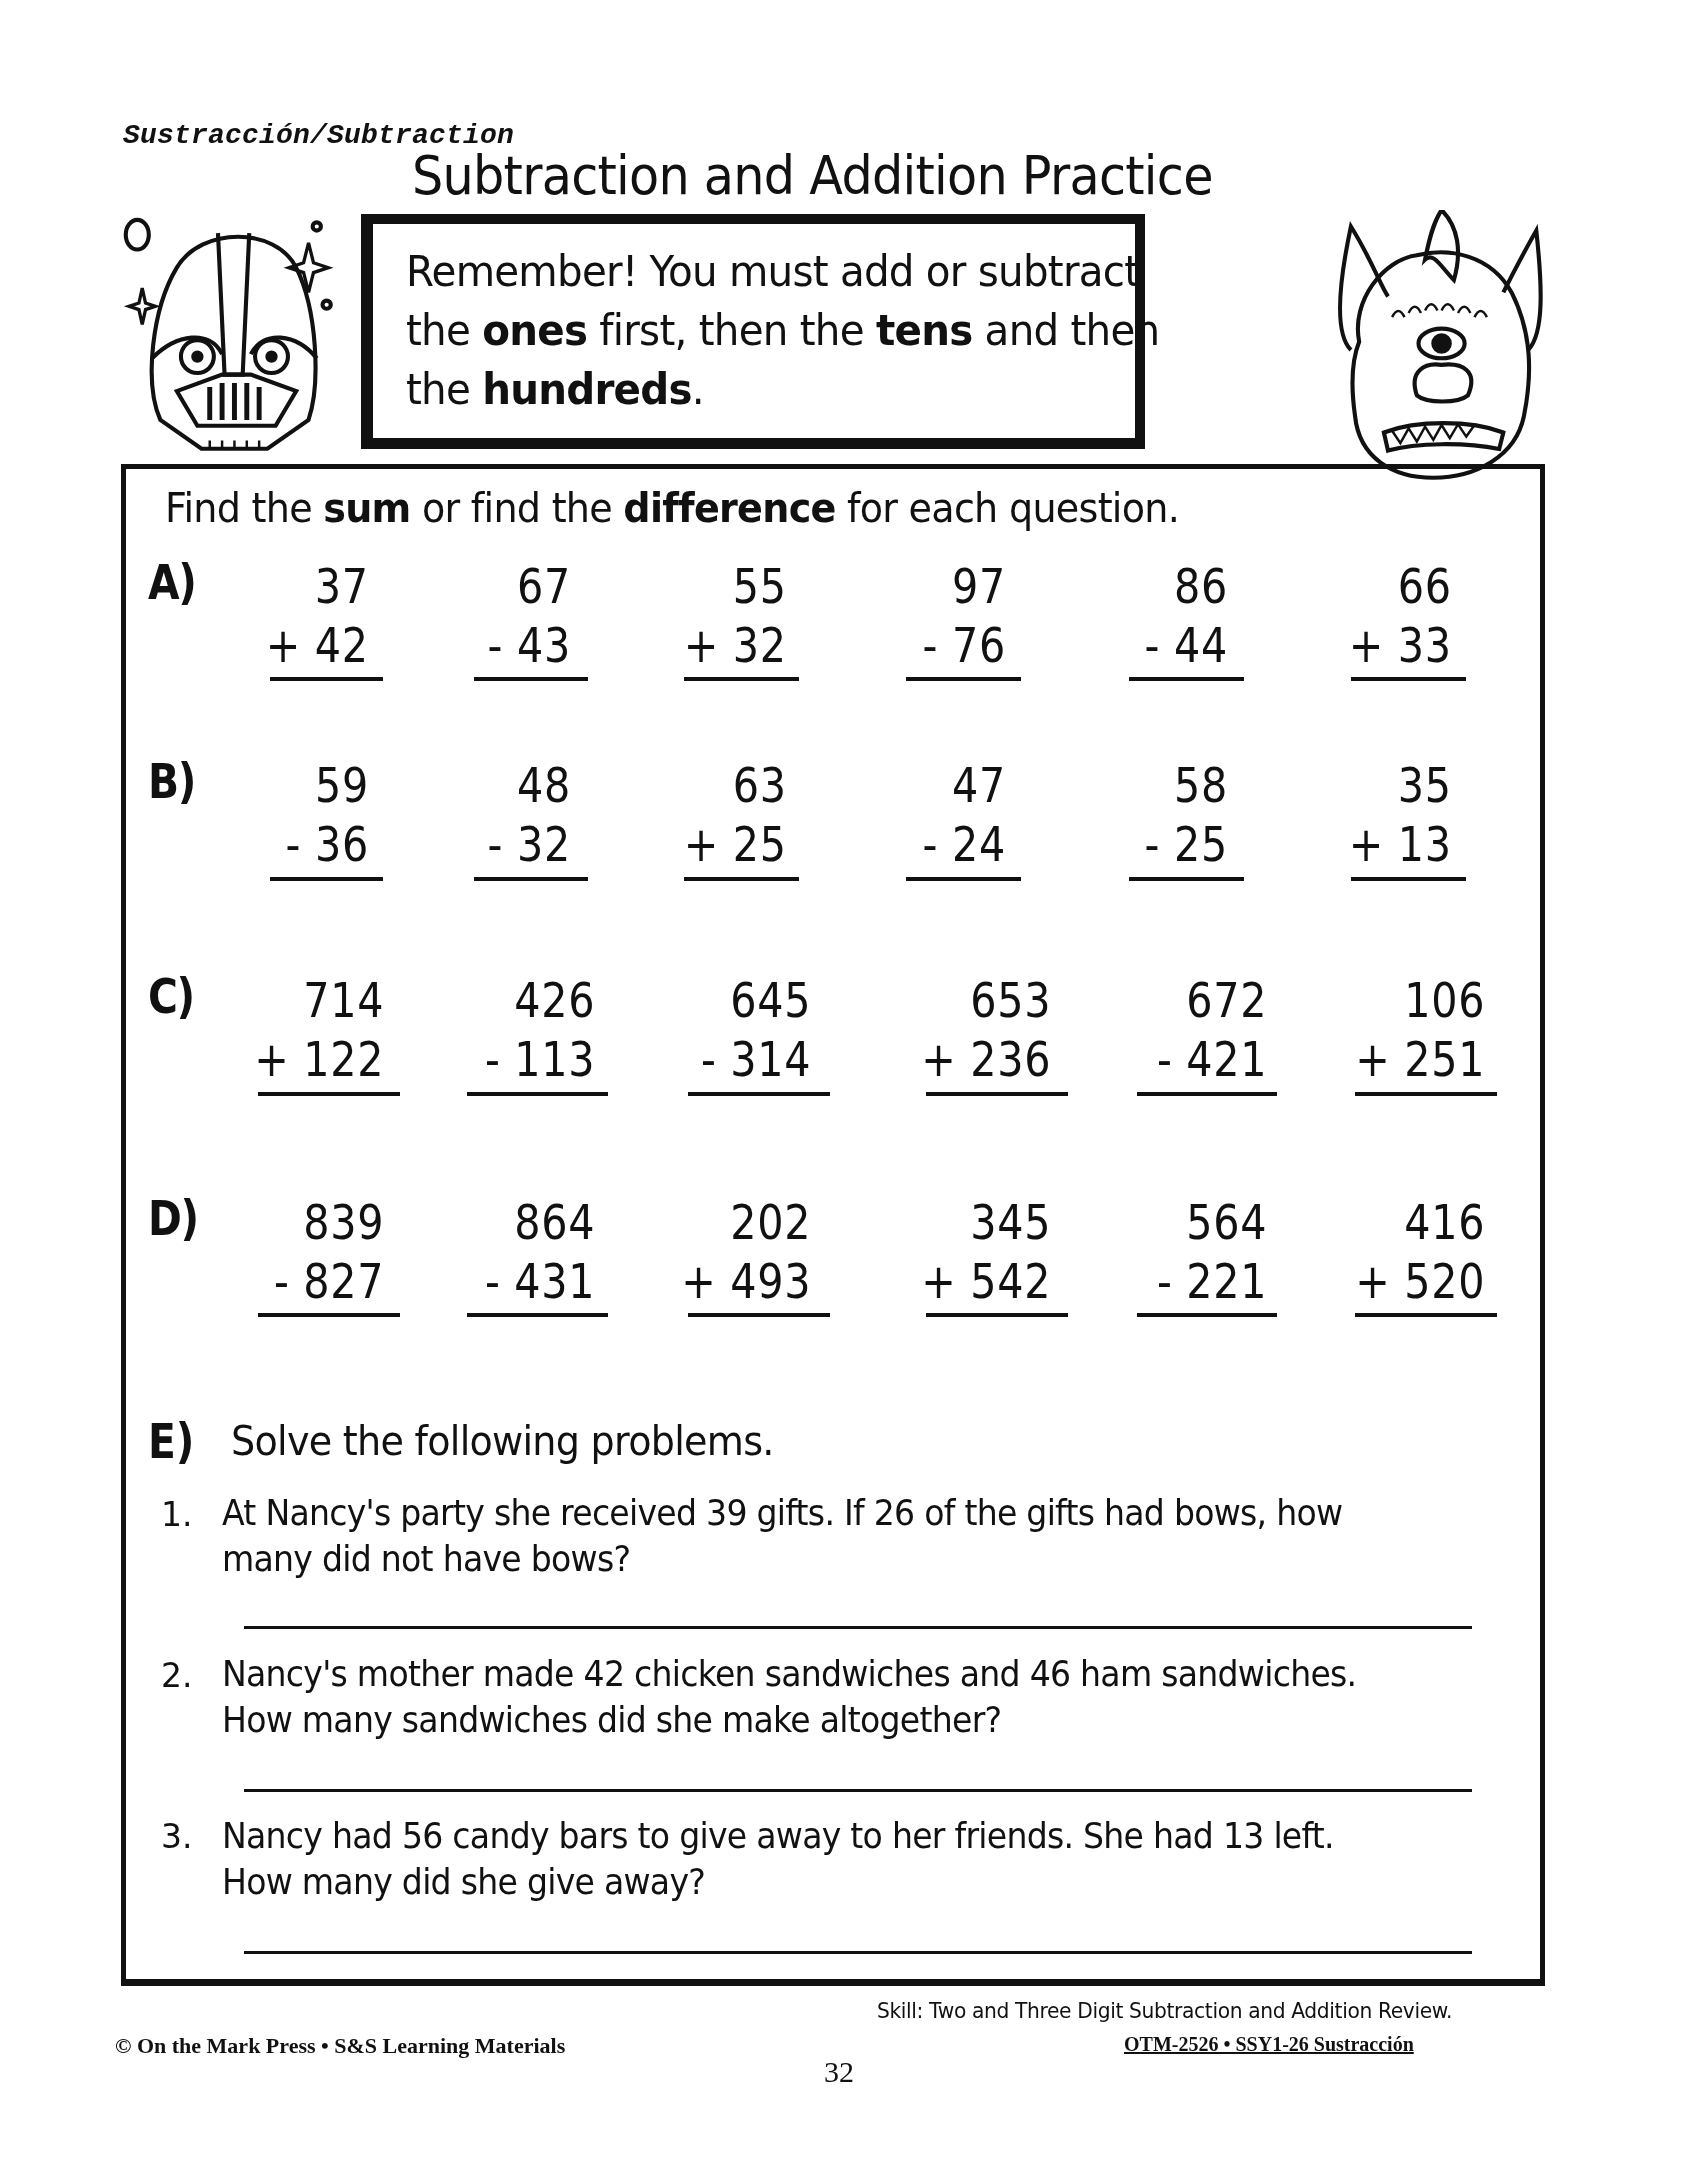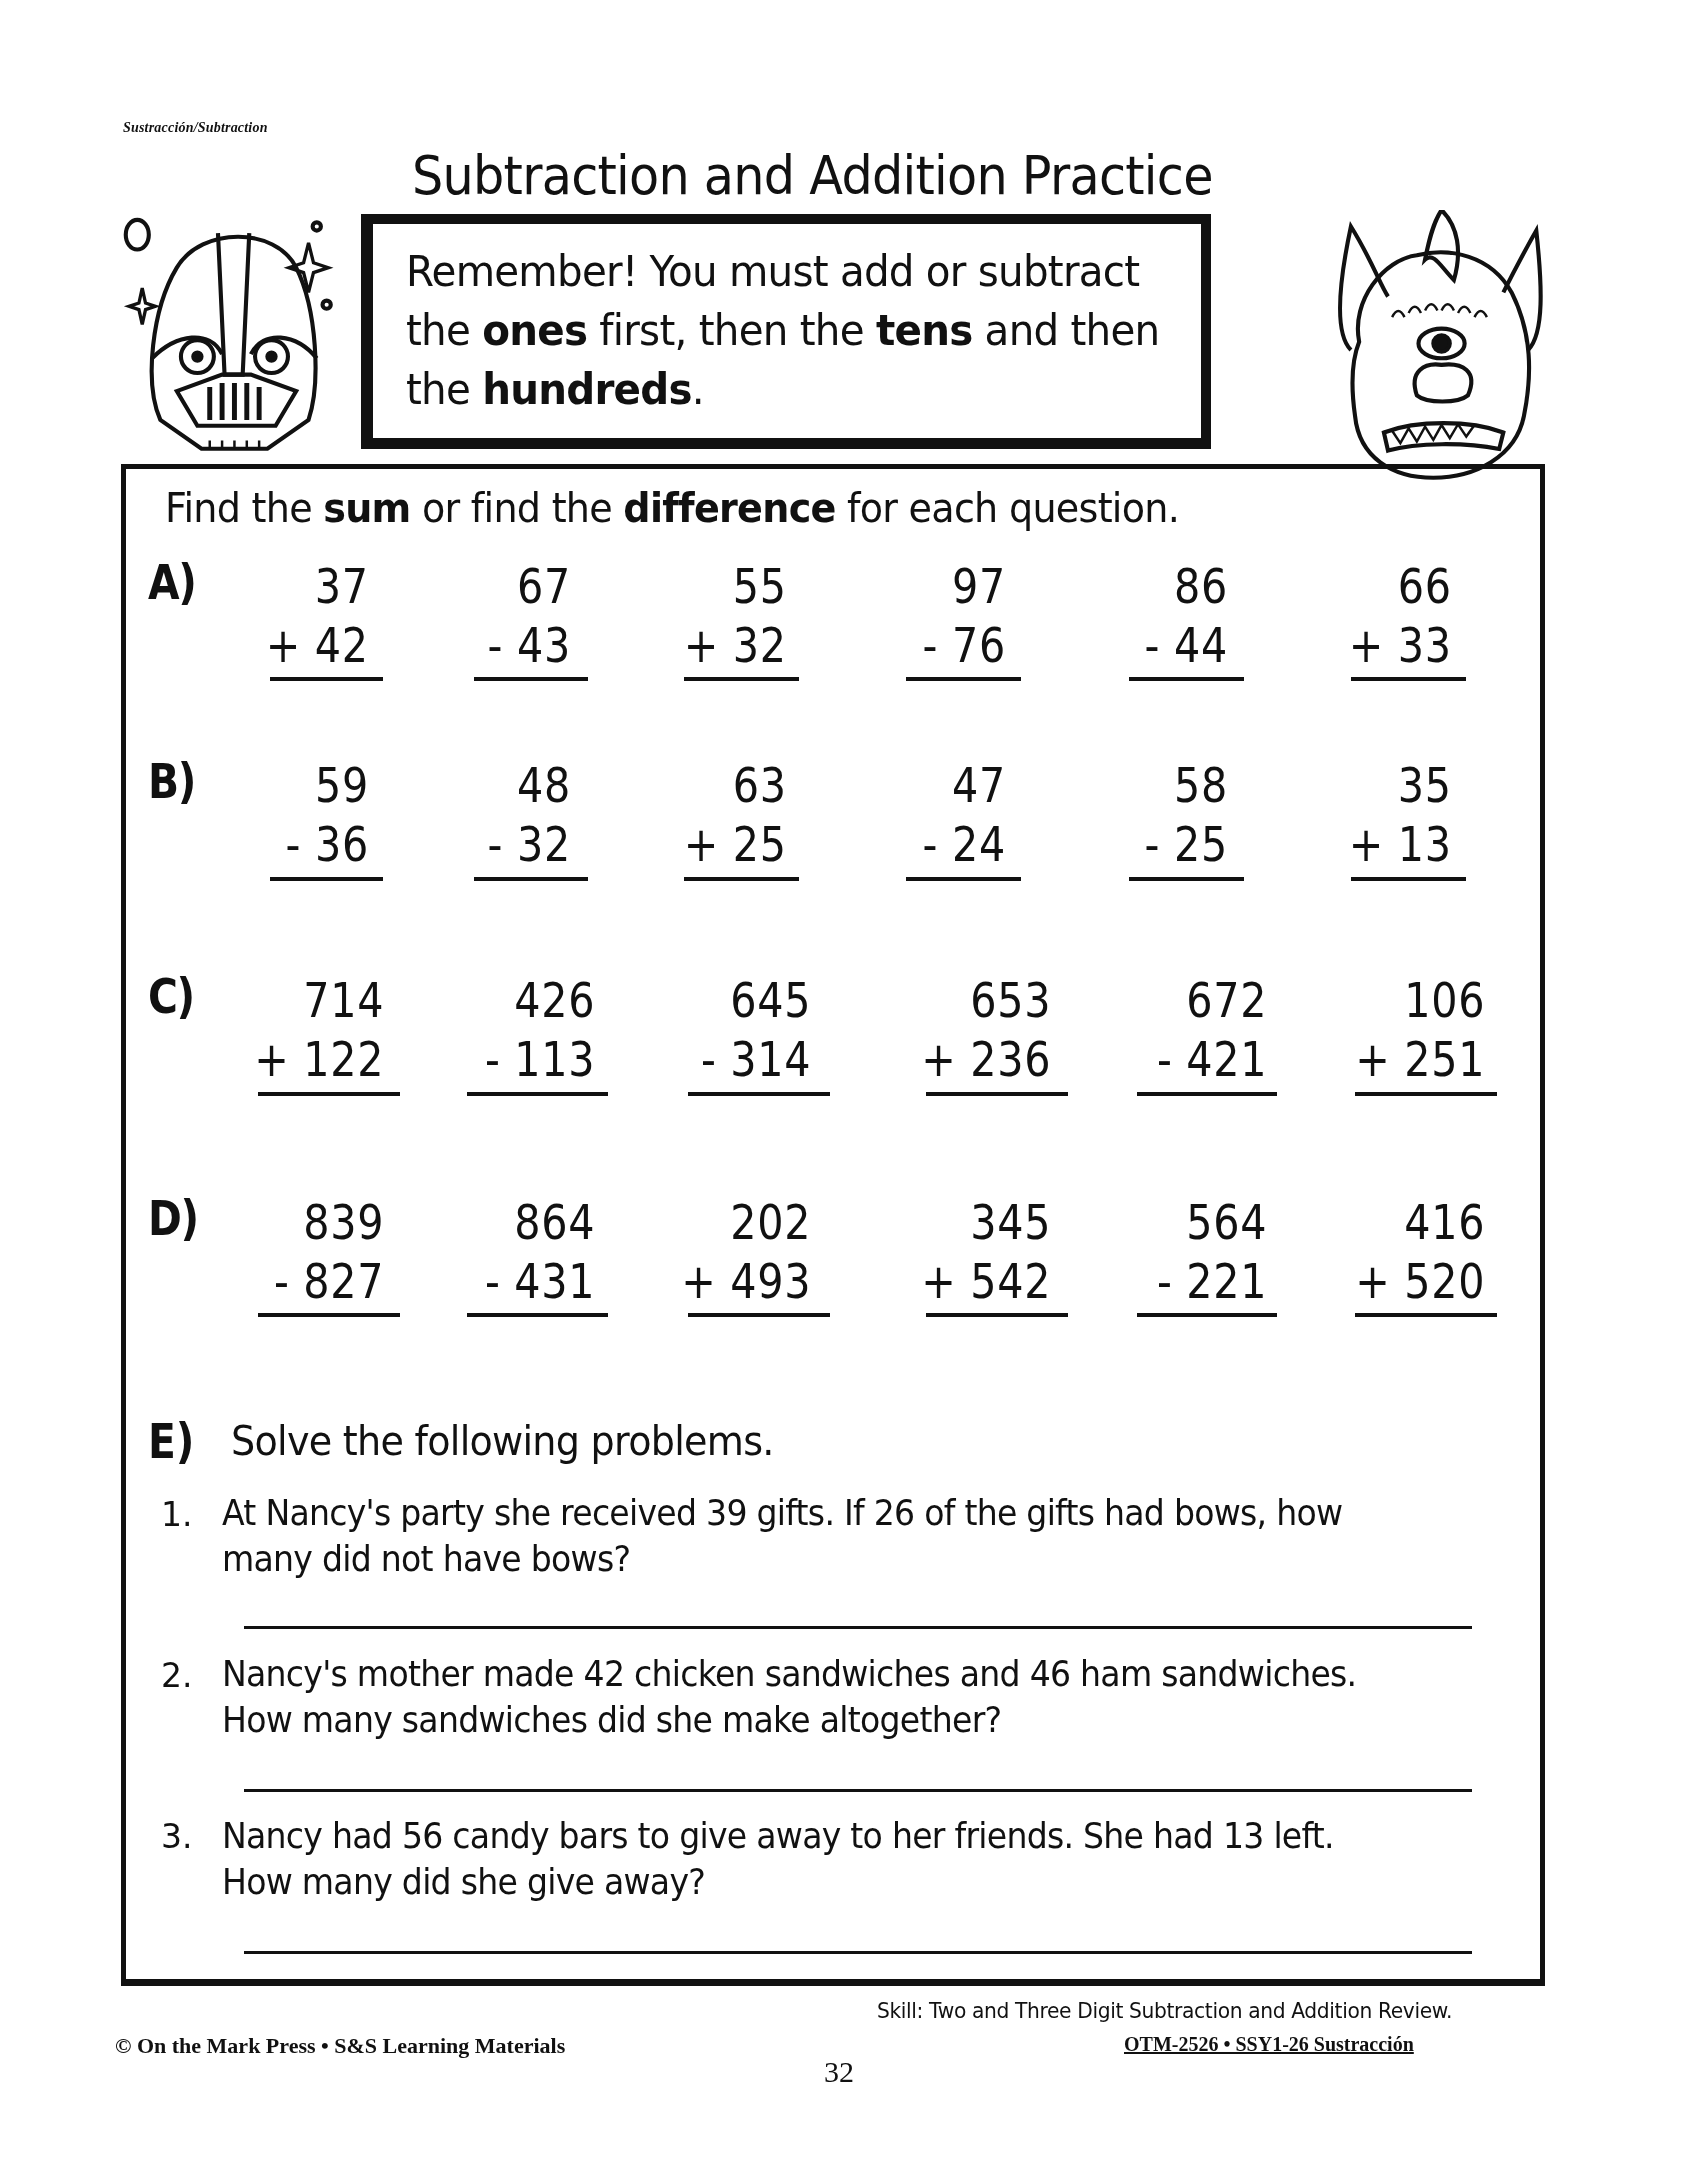--- a/index.html
+++ b/index.html
@@ -1,25 +1,25 @@
 <!DOCTYPE html>
 <html style="font-size:13px"><head>
 <meta charset="utf-8">
 <style>
   html, body { margin:0; padding:0; background:#ffffff; }
   body { width:1687px; height:2183px; position:relative; overflow:hidden;
          font-family:"DejaVu Sans", "Liberation Sans", sans-serif; color:#111111; }
   .abs { position:absolute; }
 
-  .section-label { left:123px; top:120px; font-family:Liberation Serif, serif;
-                   font-style:italic; font-weight:bold; font-size:14px; letter-spacing:0.2px; }
+  .section-label { left:123px; top:120px; font-family:Liberation Mono, monospace;
+                   font-style:italic; font-weight:bold; font-size:28px; letter-spacing:0.2px; }
   .title { left:412px; top:145px; font-size:53px; font-weight:normal; letter-spacing:-0.8px;
            transform:scaleX(0.93); transform-origin:left top; white-space:nowrap; }
 
-  .remember-box { left:361px; top:214px; width:850px; height:235px; box-sizing:border-box;
+  .remember-box { left:361px; top:214px; width:784px; height:235px; box-sizing:border-box;
                   border:10px solid #111; border-left-width:12.4px; border-bottom-width:11.5px; }
   .remember-text { position:absolute; left:33px; top:18px; font-size:43px; line-height:59px;
                    letter-spacing:-0.8px; white-space:nowrap; transform:scaleX(0.94); transform-origin:left top; }
   .remember-text b { font-weight:bold; }
 
   .illus-left { left:119px; top:210px; width:235px; height:247px; }
   .illus-right { left:1326px; top:210px; width:227px; height:276px; }
 
   .main-box { left:121px; top:464px; width:1424px; height:1522px; box-sizing:border-box;
               border:5.8px solid #111; border-bottom-width:7.4px; }

